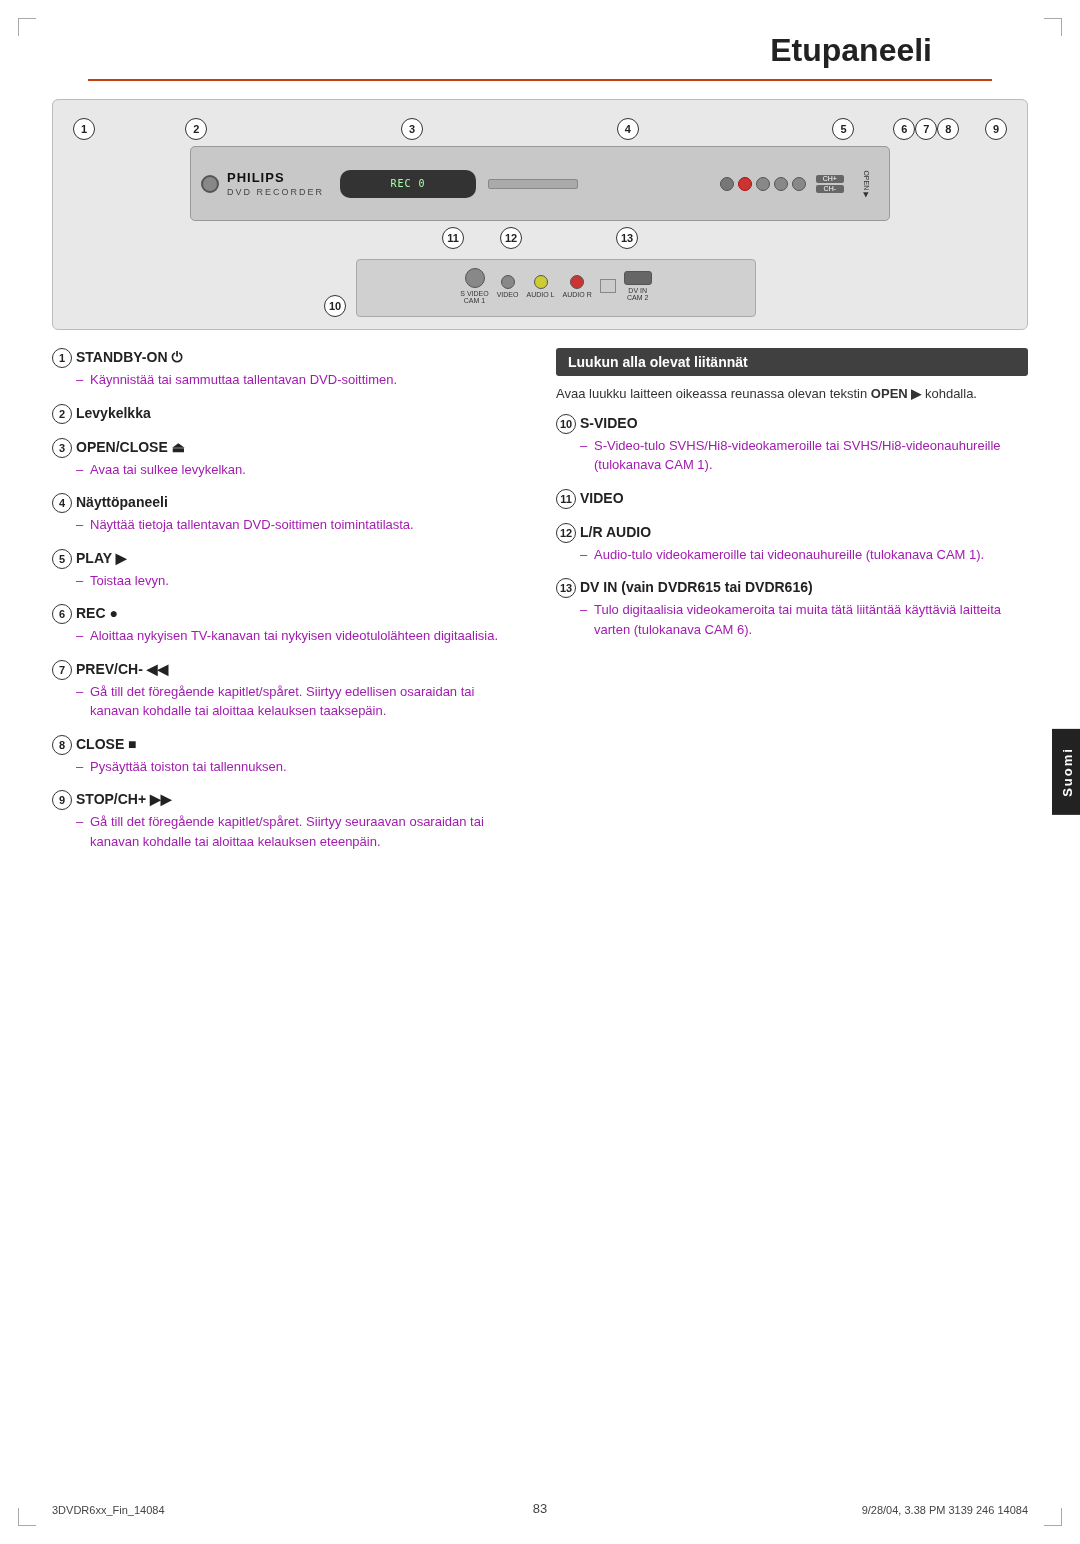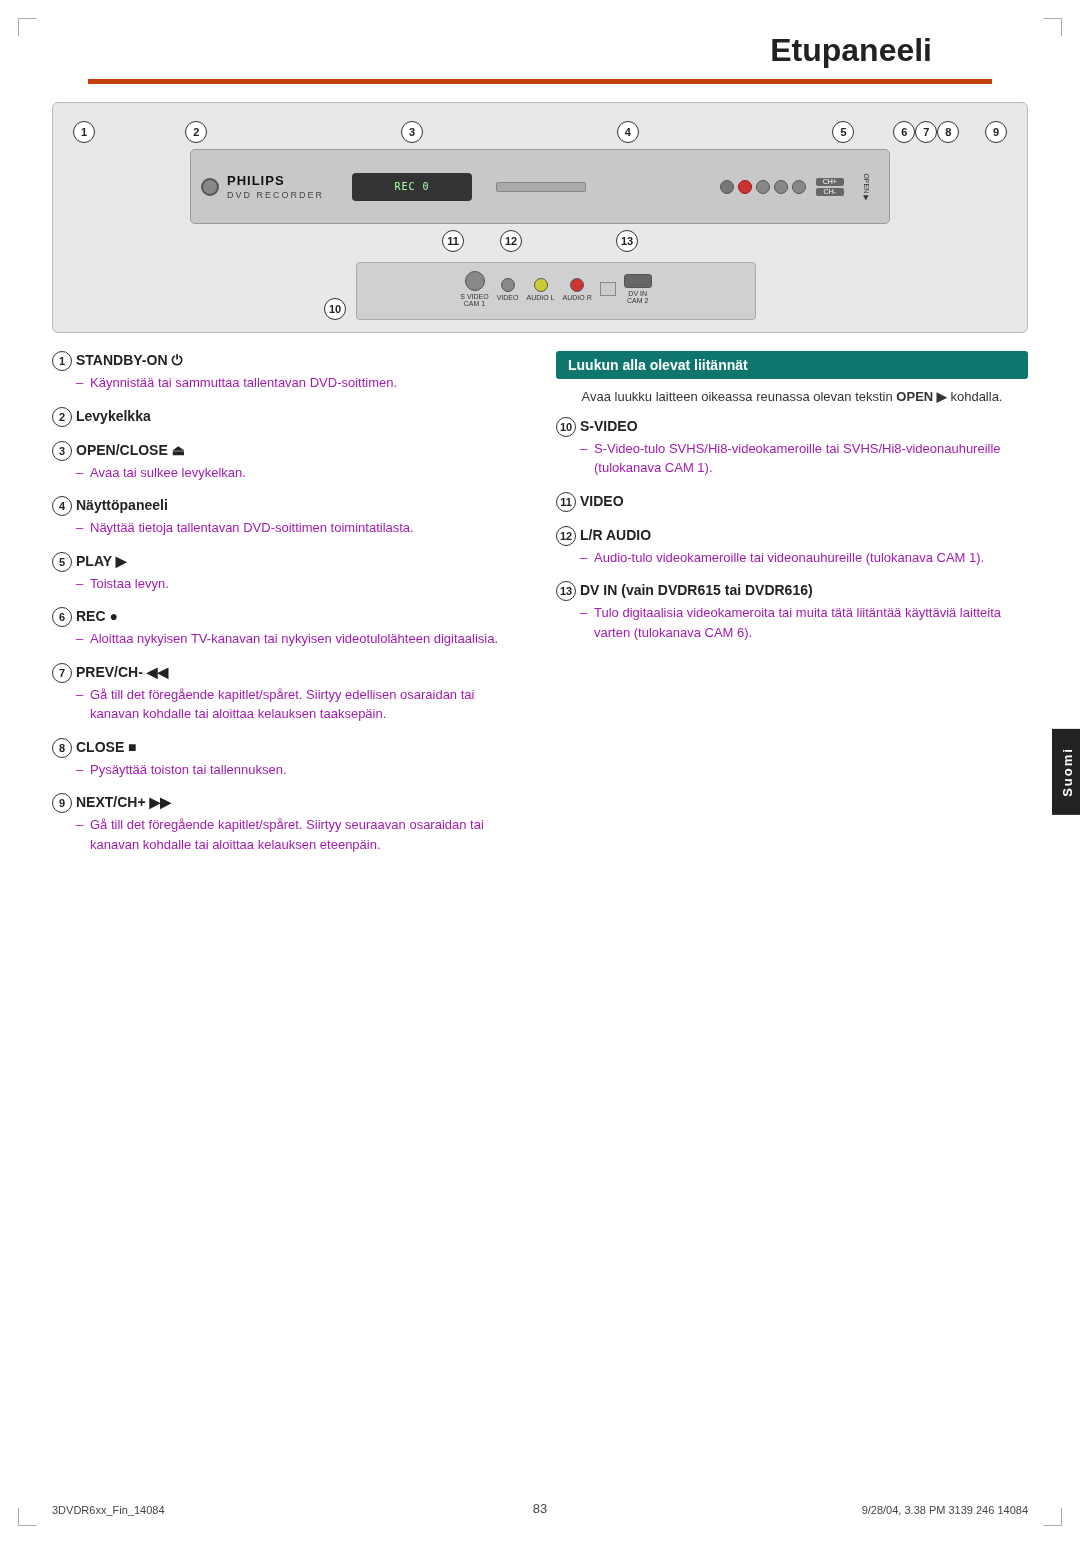--- a/index.html
+++ b/index.html
@@ -44,21 +44,21 @@
       width: 28px;
       text-align: center;
     }
 
     
     .page-title {
       text-align: right;
       font-size: 32px;
       font-weight: bold;
       padding: 32px 60px 10px 60px;
-      border-bottom: 5px solid #c2410c;
+      border-bottom: 2px solid #c2410c;
       margin: 0 36px;
     }
 
     
     .main-content {
       padding: 0 52px 0 52px;
     }
 
     
     .device-image-area {
@@ -132,27 +132,27 @@
       border-radius: 50%;
       background: #888;
       border: 2px solid #555;
       margin-right: 8px;
       flex-shrink: 0;
     }
     .device-display {
       background: #333;
       color: #aaffaa;
       font-size: 10px;
-      width: 120px;
+      width: 136px;
       height: 28px;
       display: flex;
       align-items: center;
       justify-content: center;
-      border-radius: 4px;
-      margin: 0 18px;
+      border-radius: 10px;
+      margin: 0 6px;
       font-family: monospace;
       letter-spacing: 1px;
     }
     .device-tray {
       width: 90px;
       height: 10px;
       background: #aaa;
       border-radius: 2px;
       border: 1px solid #888;
       margin: 0 6px;
@@ -263,35 +263,34 @@
       padding-left: 14px;
     }
     .dash-item::before {
       content: '–';
       position: absolute;
       left: 0;
     }
 
     
     .highlight-box {
-      background: #0f766e;
+      background: #404040;
       color: #fff;
       font-weight: bold;
       font-size: 14px;
       padding: 6px 12px;
       border-radius: 3px;
       margin-bottom: 8px;
     }
 
     .right-col-intro {
       font-size: 13px;
       color: #333;
       margin-bottom: 10px;
       line-height: 1.5;
-      text-align: center;
     }
 
     
     .page-footer {
       position: absolute;
       bottom: 28px;
       left: 52px;
       right: 52px;
       display: flex;
       justify-content: space-between;
@@ -490,21 +489,21 @@
           <span><strong>CLOSE ■</strong></span>
         </div>
         <div class="section-text">
           <div class="dash-item">Pysäyttää toiston tai tallennuksen.</div>
         </div>
       </div>
 
       <div class="section-item">
         <div class="section-heading">
           <span class="section-num">9</span>
-          <span><strong>NEXT/CH+ ▶▶</strong></span>
+          <span><strong>STOP/CH+ ▶▶</strong></span>
         </div>
         <div class="section-text">
           <div class="dash-item">Gå till det föregående kapitlet/spåret. Siirtyy seuraavan osaraidan tai kanavan kohdalle tai aloittaa kelauksen eteenpäin.</div>
         </div>
       </div>
 
     </div>
 
     <div class="right-col">
 

